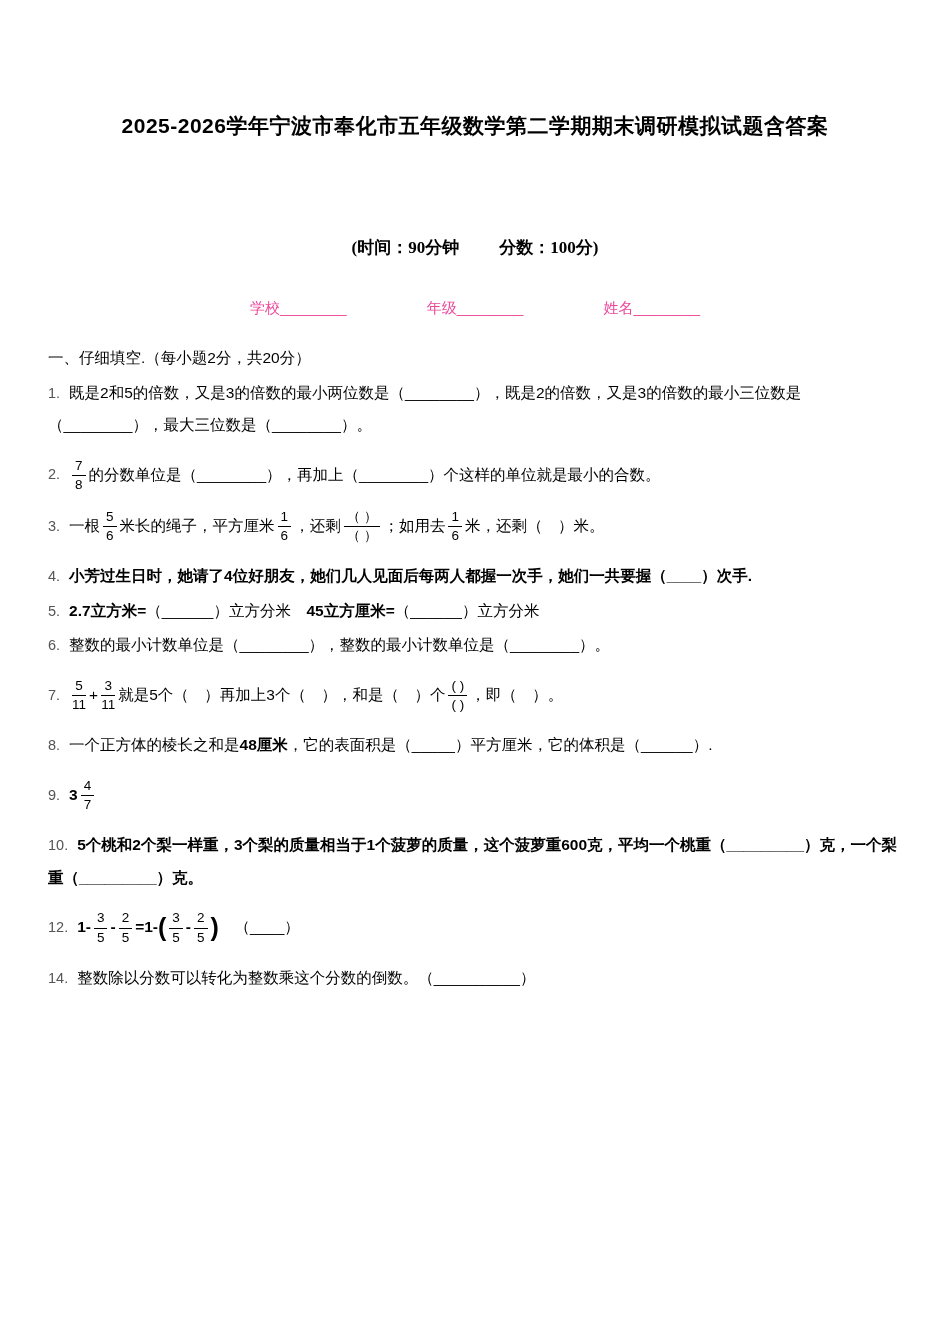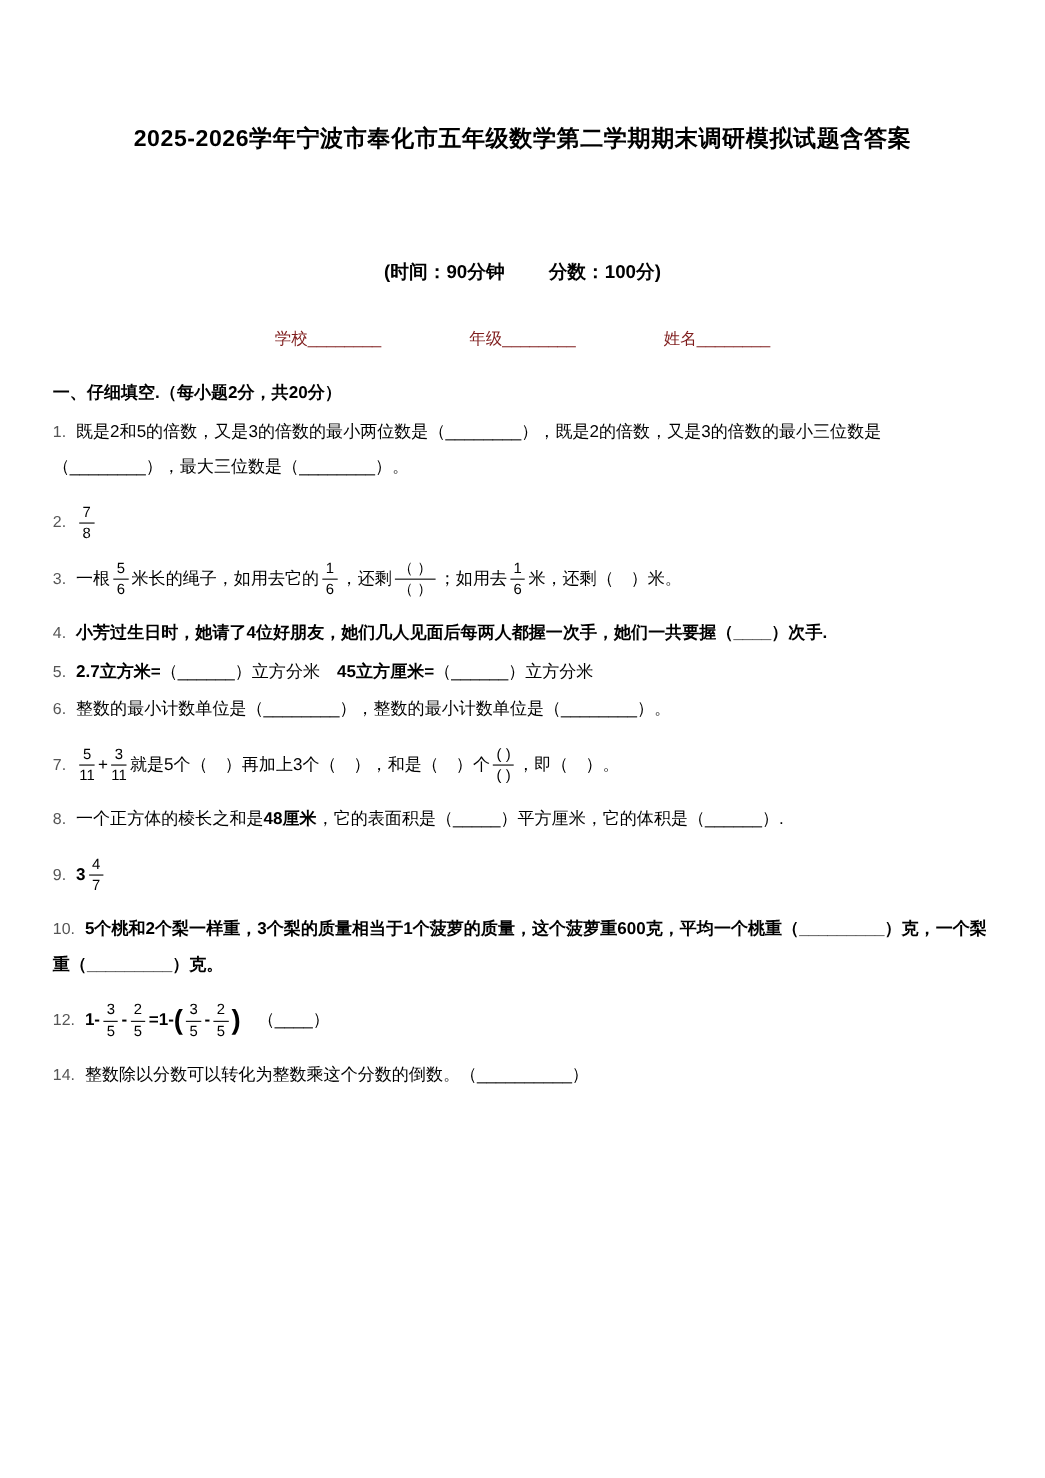--- a/index.html
+++ b/index.html
@@ -23,38 +23,38 @@
     color: #000;
   }
   .meta {
     display: flex;
     justify-content: center;
     gap: 40px;
     margin-top: 96px;
     font-size: 17px;
     font-weight: bold;
     color: #000;
+    font-family: Liberation Serif, serif;
   }
   .fields {
     display: flex;
     justify-content: center;
     gap: 80px;
     margin-top: 40px;
     font-size: 15px;
-    color: #7f1d1d;
+    color: #ec4899;
   }
   #sections {
     margin-top: 24px;
     font-size: 15.5px;
     line-height: 2.1;
     color: #000;
   }
   .section-heading {
     margin-top: 4px;
-    font-weight: bold;
   }
   .question {
     margin: 2px 0;
   }
   .q-frac {
     margin: 16px 0;
   }
   .qnum {
     color: #555;
     margin-right: 9px;
@@ -100,25 +100,25 @@
     <span>年级________</span>
     <span>姓名________</span>
   </div>
 
   <div id="sections">
       <div class="section-heading">一、仔细填空.（每小题2分，共20分）</div>
       <div class="question"><span class="qnum">1.</span><span>既是2和5的倍数，又是3的倍数的最小两位数是（________），既是2的倍数，又是3的倍数的最小三位数是（________），最大三位数是（________）。</span></div>
       <div class="question q-frac"><span class="qnum">2.</span><span class="frac">
           <span class="fnum">7</span>
           <span class="fden">8</span>
-        </span></div>
+        </span><span>的分数单位是（________），再加上（________）个这样的单位就是最小的合数。</span></div>
       <div class="question q-frac"><span class="qnum">3.</span><span>一根</span><span class="frac">
           <span class="fnum">5</span>
           <span class="fden">6</span>
-        </span><span>米长的绳子，如用去它的</span><span class="frac">
+        </span><span>米长的绳子，平方厘米</span><span class="frac">
           <span class="fnum">1</span>
           <span class="fden">6</span>
         </span><span>，还剩</span><span class="frac">
           <span class="fnum">（ ）</span>
           <span class="fden">（ ）</span>
         </span><span>；如用去</span><span class="frac">
           <span class="fnum">1</span>
           <span class="fden">6</span>
         </span><span>米，还剩（　）米。</span></div>
       <div class="question"><span class="qnum">4.</span><span class="bold">小芳过生日时，她请了4位好朋友，她们几人见面后每两人都握一次手，她们一共要握（____）次手.</span></div>

